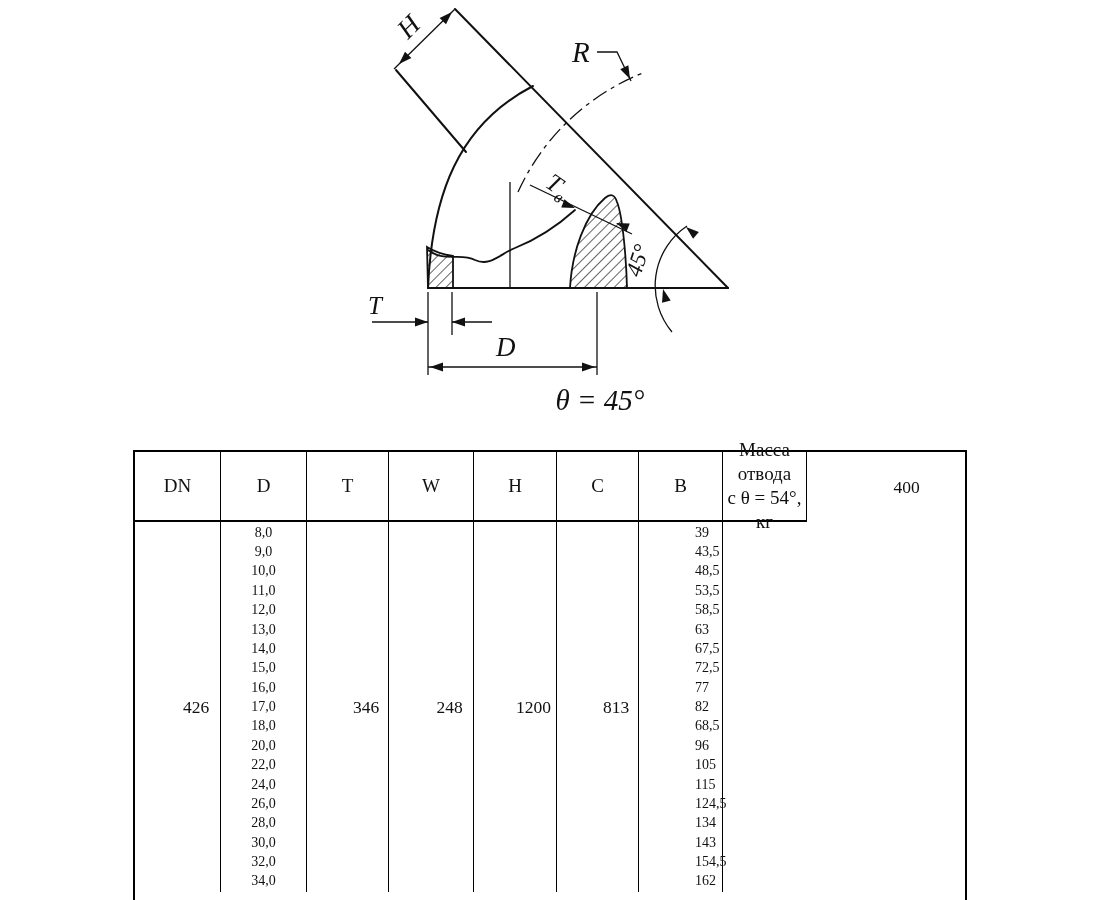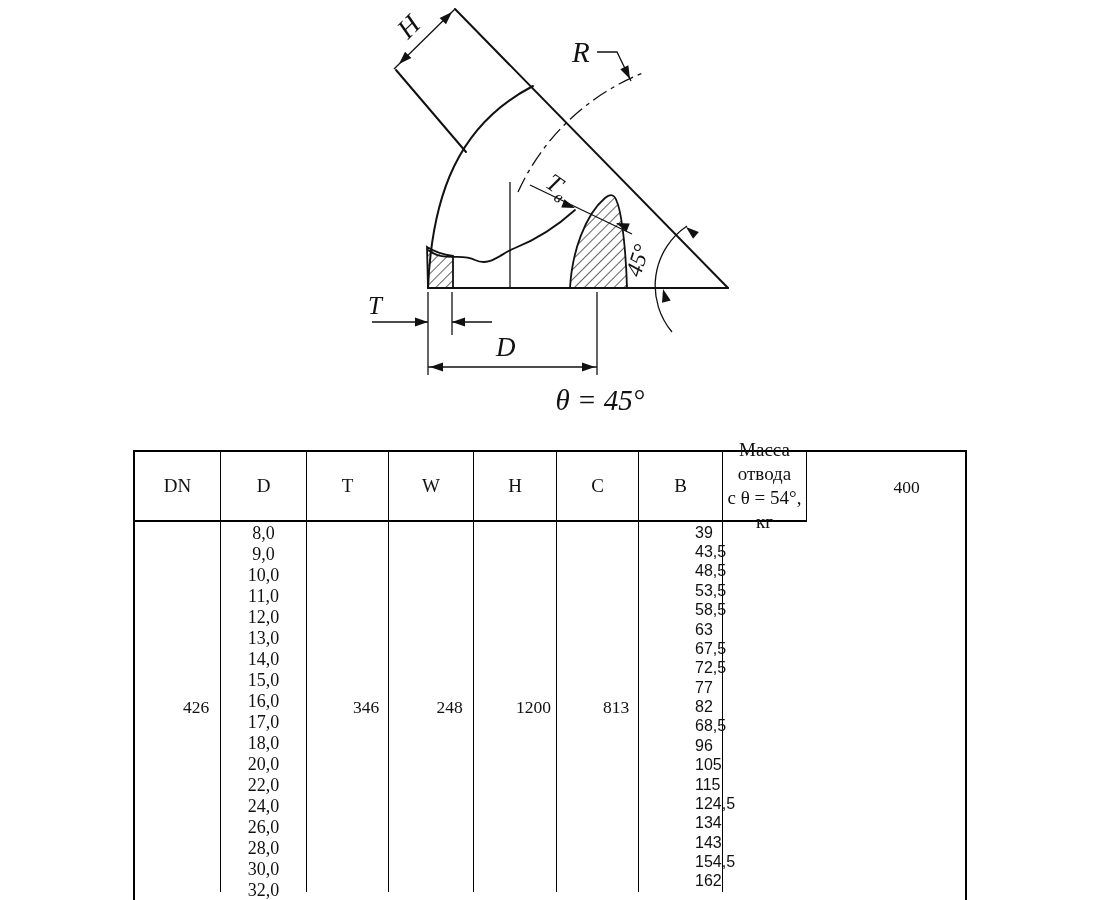--- a/index.html
+++ b/index.html
@@ -13,22 +13,22 @@
       grid-template-rows:70px 370px;
       border:2px solid #000;box-sizing:border-box;background:#fff;}
   .cell{border-right:1.6px solid #000;box-sizing:border-box;
         display:flex;align-items:center;justify-content:center;text-align:center;}
   .cell:nth-child(9n){border-right:none;}
   .hcell{border-bottom:2px solid #000;font-size:19px;flex-direction:column;line-height:24px;}
   .vcell{font-size:17.5px;margin-left:37px;}
   .list-col{flex-direction:column;justify-content:space-between;align-items:stretch;
             padding:1px 0;height:100%;}
   .list-col div{flex:1;display:flex;align-items:center;justify-content:center;}
-  .t-list div{font-size:18px;font-family:"Liberation Serif",serif;}
-  .mass-list div{font-size:16px;font-family:Liberation Sans, sans-serif;
+  .t-list div{font-size:14px;font-family:"Liberation Serif",serif;}
+  .mass-list div{font-size:14px;font-family:Liberation Serif, serif;
                  justify-content:flex-start;padding-left:56px;}
   .drawing-label{font-style:italic;fill:#111;font-family:"Liberation Serif",serif;}
 </style>
 </head>
 <body>
 
 <div id="page">
 
   <svg id="diagram" viewBox="0 0 1100 445" xmlns="http://www.w3.org/2000/svg">
     <defs>

